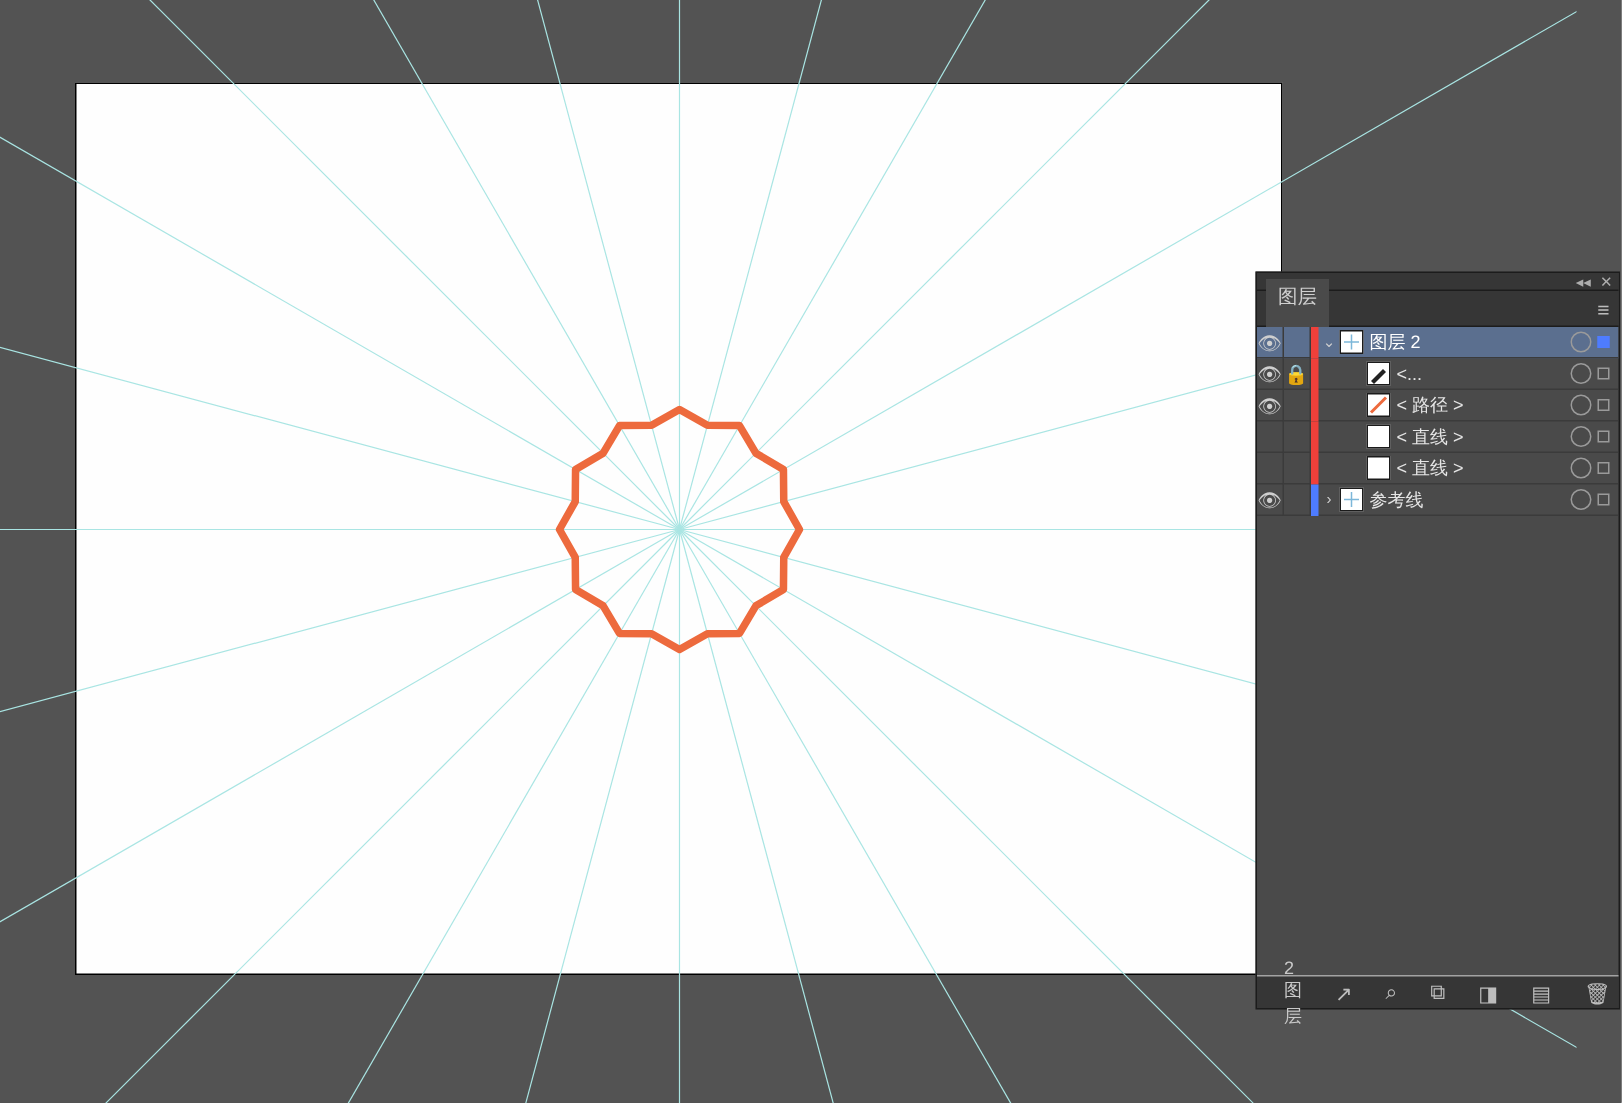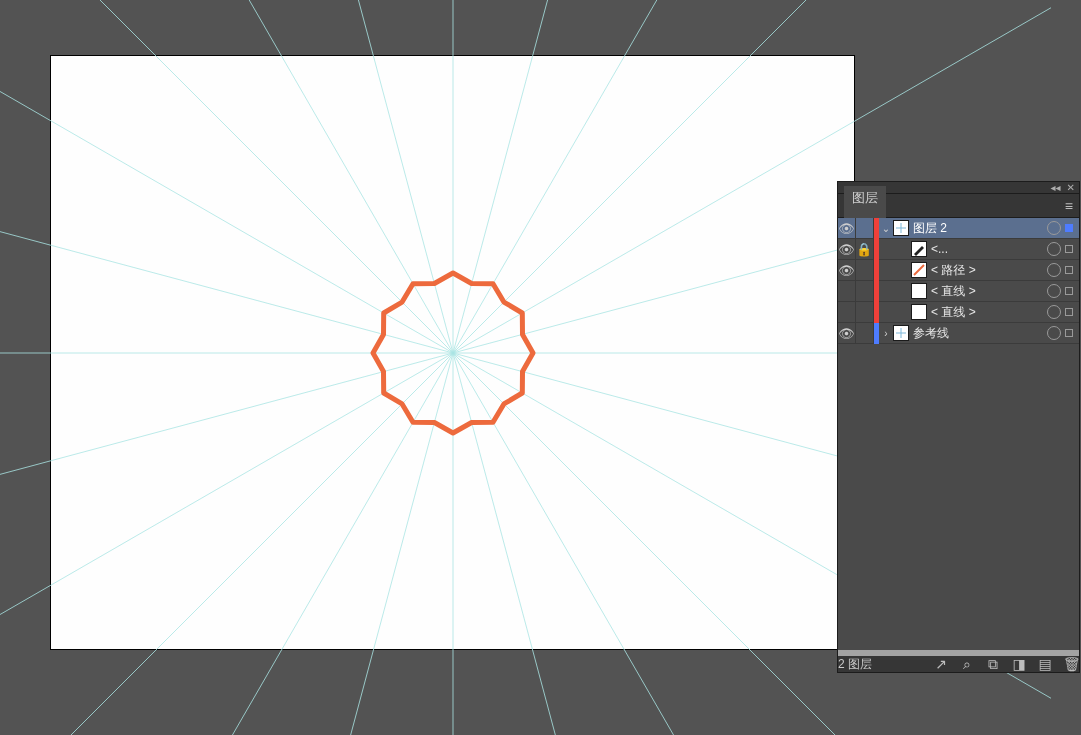--- a/index.html
+++ b/index.html
@@ -24,21 +24,21 @@
   .row .lock{width:18px;height:21px;display:flex;align-items:center;justify-content:center;border-right:1px solid #3b3b3b;color:#cfcfcf;font-size:13px;}
   .row .color{width:5px;height:21px;}
   .row .indent{height:21px;}
   .row .expand{width:14px;display:flex;align-items:center;justify-content:center;color:#cfcfcf;font-size:10px;}
   .row .thumb{width:16px;height:16px;background:#fff;border:1px solid #1b1b1b;margin-right:4px;display:flex;align-items:center;justify-content:center;}
   .row .thumb svg{width:14px;height:14px;}
   .row .label{flex:1;font-size:12px;color:#e6e6e6;white-space:nowrap;overflow:hidden;text-overflow:ellipsis;}
   .row.selected .label{color:#fff;}
   .row .target{width:14px;height:14px;border:1px solid #9a9a9a;border-radius:50%;margin:0 4px;}
   .row .sel-square{width:8px;height:8px;border:1px solid #9a9a9a;margin-right:6px;}
-  .panel-footer{display:flex;align-items:center;height:22px;background:#363636;border-top:6px solid #a3a3a3;padding:0 0;gap:10px;}
+  .panel-footer{display:flex;align-items:center;height:22px;background:#363636;border-top:1px solid #a3a3a3;padding:0 18px;gap:22px;}
   .panel-footer .count{flex:1;color:#c9c9c9;font-size:12px;}
   .panel-footer .ficon{color:#bdbdbd;font-size:14px;cursor:pointer;width:16px;text-align:center;}
 </style>
 </head>
 <body>
 
 <div class="workspace">
 
   <div class="artboard">
 

